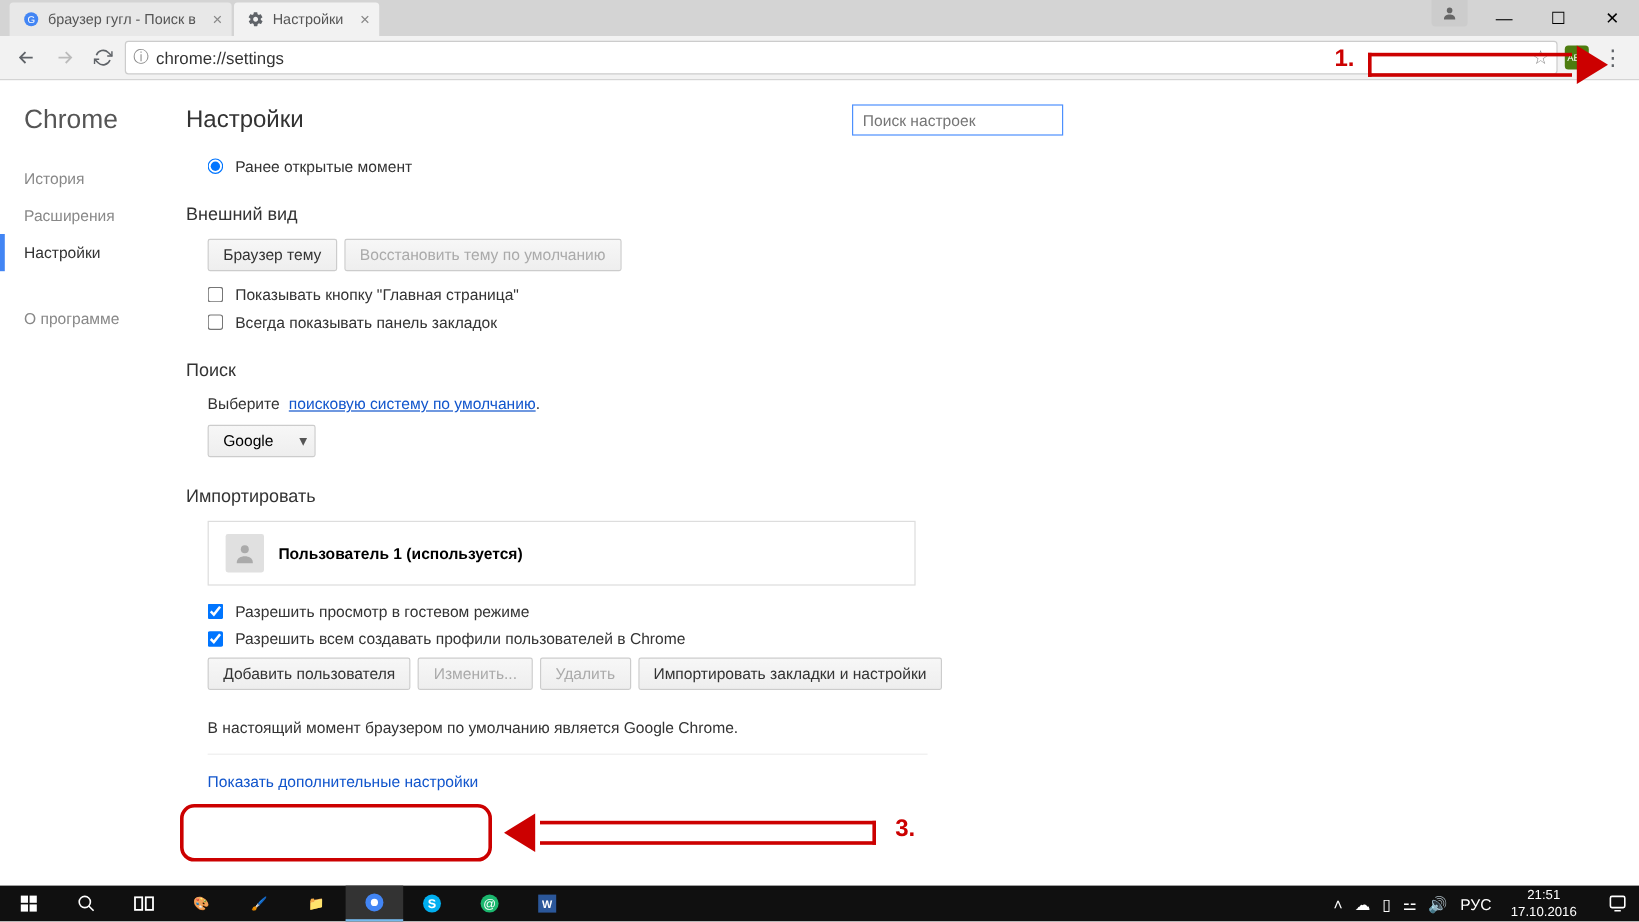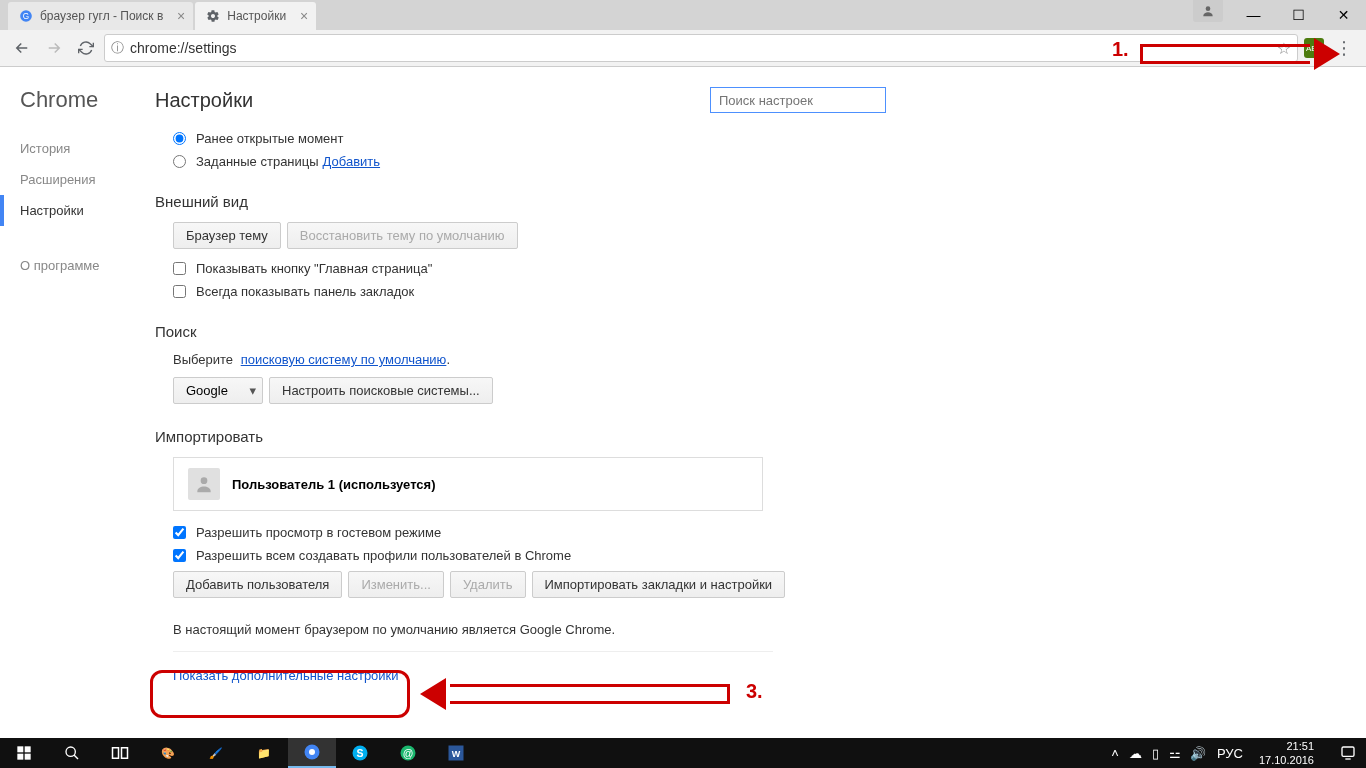--- a/index.html
+++ b/index.html
@@ -71,21 +71,21 @@
 .anno-arrow3 .head { position: absolute; left: 0; top: -2px; width: 0; height: 0; border-top: 16px solid transparent; border-bottom: 16px solid transparent; border-right: 26px solid #c00; }
 .anno-label3 { position: absolute; top: 680px; left: 746px; color: #c00; font-size: 20px; font-weight: bold; }
 
 
 .taskbar { position: absolute; bottom: 0; left: 0; right: 0; height: 30px; background: #101010; display: flex; align-items: center; color: #fff; font-size: 11px; }
 .tb-item { width: 48px; height: 30px; display: flex; align-items: center; justify-content: center; cursor: pointer; }
 .tb-item.active { background: #333; border-bottom: 2px solid #76b9ed; }
 .tb-spacer { flex: 1; }
 .tray { display: flex; align-items: center; gap: 10px; padding-right: 10px; }
 .tray-icon { color: #fff; cursor: pointer; font-size: 13px; }
-.clock { text-align: right; line-height: 14px; font-size: 11px; padding: 0 6px; }
+.clock { text-align: center; line-height: 14px; font-size: 11px; padding: 0 6px; }
 .notif { width: 36px; height: 30px; display: flex; align-items: center; justify-content: center; cursor: pointer; }
 
 svg { display: block; }
 </style>
 </head>
 <body>
 
 <div class="browser-chrome">
   <div class="tab-strip">
     <div class="tab inactive">
@@ -164,25 +164,20 @@
       <div class="search-settings">
         <input type="text" placeholder="Поиск настроек" style="">
       </div>
     </div>
 
     <div class="section">
       <div class="radio-row">
         <input type="radio" checked="" style="">
         <span>Ранее открытые момент</span>
       </div>
-      <div class="radio-row">
-        <input type="radio" style="">
-        <span>Заданные страницы</span>
-        <span class="link">Добавить</span>
-      </div>
     </div>
 
     <div class="section">
       <h3>Внешний вид</h3>
       <div class="btn-row">
         <button class="ui-btn">Браузер тему</button>
         <button class="ui-btn" disabled="">Восстановить тему по умолчанию</button>
       </div>
       <div class="check-row">
         <input type="checkbox" style="">
@@ -194,21 +189,20 @@
       </div>
     </div>
 
     <div class="section">
       <h3>Поиск</h3>
       <div class="help-text">
         <span>Выберите </span><span class="inline-link">поисковую систему по умолчанию</span>.
       </div>
       <div class="btn-row">
         <button class="dropdown-btn">Google</button>
-        <button class="ui-btn">Настроить поисковые системы...</button>
       </div>
     </div>
 
     <div class="section">
       <h3>Импортировать</h3>
       <div class="user-box">
         <div class="user-avatar">
           <svg width="20" height="20" viewBox="0 0 24 24" fill="#aaa">
               <circle cx="12" cy="8" r="4"></circle>
               <path d="M4 21c0-4 4-6 8-6s8 2 8 6v1H4z"></path>

